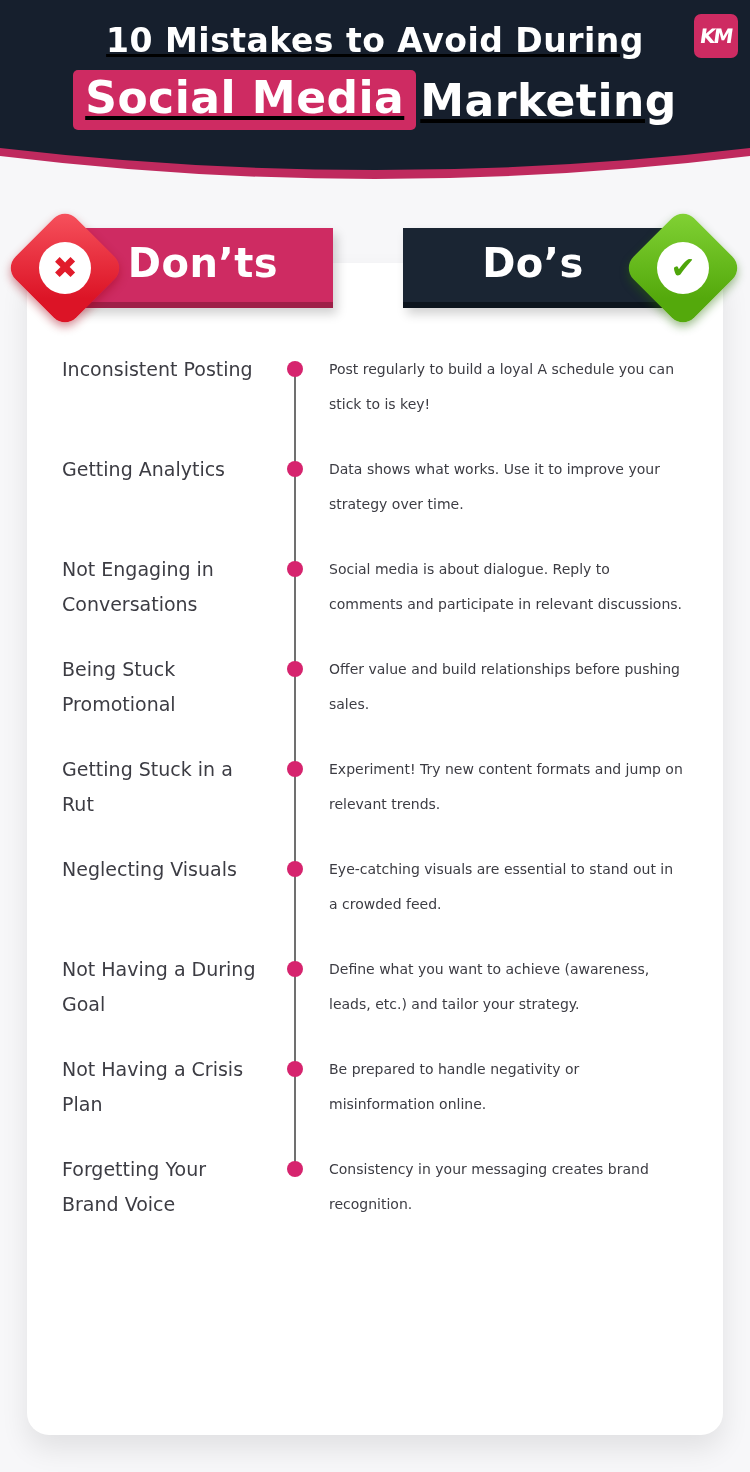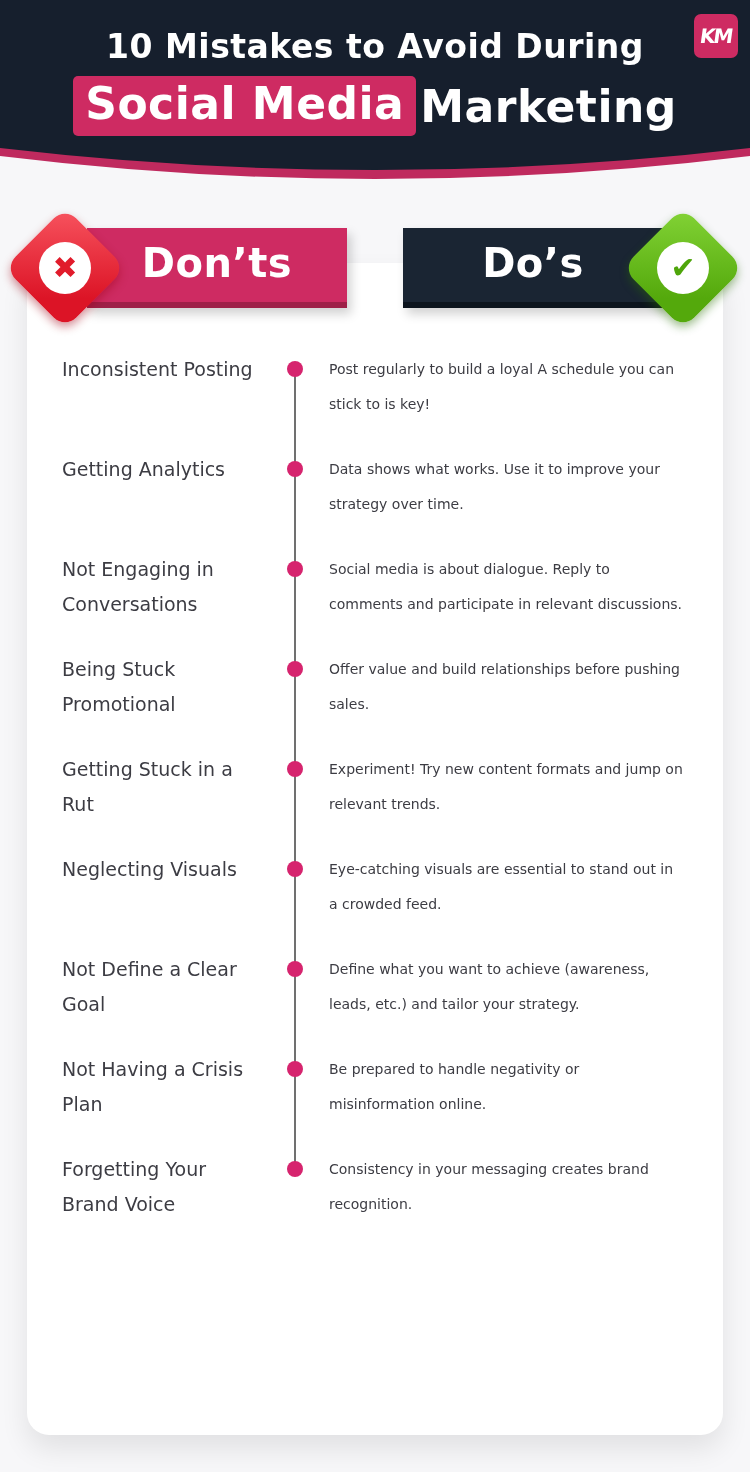--- a/index.html
+++ b/index.html
@@ -9,38 +9,38 @@
     --dot:#D6246E; --text:#3C3C43; --line:#707070; --bg:#F7F7F9; --card:#FFFFFF;
   }
   *{margin:0;padding:0;box-sizing:border-box;}
   html,body{background:#e9e9ec;}
   body{font-family:"DejaVu Sans","Liberation Sans",sans-serif;}
   .page{position:relative;width:750px;height:1472px;background:var(--bg);overflow:hidden;margin:0 auto;}
 
   
   .header{position:absolute;top:0;left:0;width:750px;height:200px;z-index:3;}
   .header svg{position:absolute;top:0;left:0;display:block;}
-  .header-content{position:absolute;top:0;left:0;width:750px;padding-top:27px;
-    display:flex;flex-direction:column;align-items:center;gap:10px;}
+  .header-content{position:absolute;top:0;left:0;width:750px;padding-top:21px;
+    display:flex;flex-direction:column;align-items:center;gap:10px;text-decoration:underline;}
   .title-line1{color:#fff;font-size:33px;font-weight:bold;letter-spacing:.5px;}
   .title-line2{color:#fff;font-size:44px;font-weight:bold;letter-spacing:.5px;
     display:flex;align-items:center;gap:4px;}
   .title-highlight{background:var(--pink);padding:2px 12px 7px 12px;border-radius:5px;}
   .logo{position:absolute;top:14px;right:12px;width:44px;height:44px;background:var(--pink);
     border-radius:7px;display:flex;align-items:center;justify-content:center;}
   .logo span{color:#fff;font-weight:bold;font-size:20px;letter-spacing:-2px;transform:skewX(-8deg);}
 
   
   .card{position:absolute;left:27px;top:263px;width:696px;height:1172px;background:var(--card);
     border-radius:22px;box-shadow:0 14px 28px rgba(0,0,0,.09);z-index:1;}
 
   
   .banners{position:absolute;top:228px;left:0;width:750px;height:80px;z-index:4;}
   .banner{position:absolute;top:0;height:80px;width:260px;display:flex;align-items:center;justify-content:center;}
-  .banner-donts{left:87px;background:var(--pink);border-bottom:6px solid var(--pinkDark);
+  .banner-donts{left:73px;background:var(--pink);border-bottom:6px solid var(--pinkDark);
     box-shadow:4px 6px 10px rgba(0,0,0,.18);}
   .banner-dos{left:403px;background:var(--navyBanner);border-bottom:6px solid var(--navyBannerDark);
     box-shadow:4px 6px 10px rgba(0,0,0,.18);}
   .banner-label{color:#fff;font-size:40px;font-weight:bold;letter-spacing:.5px;padding-bottom:4px;}
 
   .diamond{position:absolute;top:-3px;width:86px;height:86px;border-radius:16px;
     transform:rotate(45deg);display:flex;align-items:center;justify-content:center;z-index:5;}
   .diamond-red{left:22px;background:linear-gradient(135deg,#F85560 0%,#DC1426 75%);
     box-shadow:3px 3px 10px rgba(160,0,20,.45);}
   .diamond-green{left:640px;background:linear-gradient(135deg,#84D437 0%,#54A90C 75%);
@@ -148,21 +148,21 @@
 
   <div class="row">
     <div class="col-dont">Neglecting Visuals</div>
     <div class="col-line">
       <div class="timeline-dot"></div>
     </div>
     <div class="col-do">Eye-catching visuals are essential to stand out in a crowded feed.</div>
   </div>
 
   <div class="row">
-    <div class="col-dont">Not Define a Clear Goal</div>
+    <div class="col-dont">Not Having a During Goal</div>
     <div class="col-line">
       <div class="timeline-dot"></div>
     </div>
     <div class="col-do">Define what you want to achieve (awareness, leads, etc.) and tailor your strategy.</div>
   </div>
 
   <div class="row">
     <div class="col-dont">Not Having a Crisis Plan</div>
     <div class="col-line">
       <div class="timeline-dot"></div>

